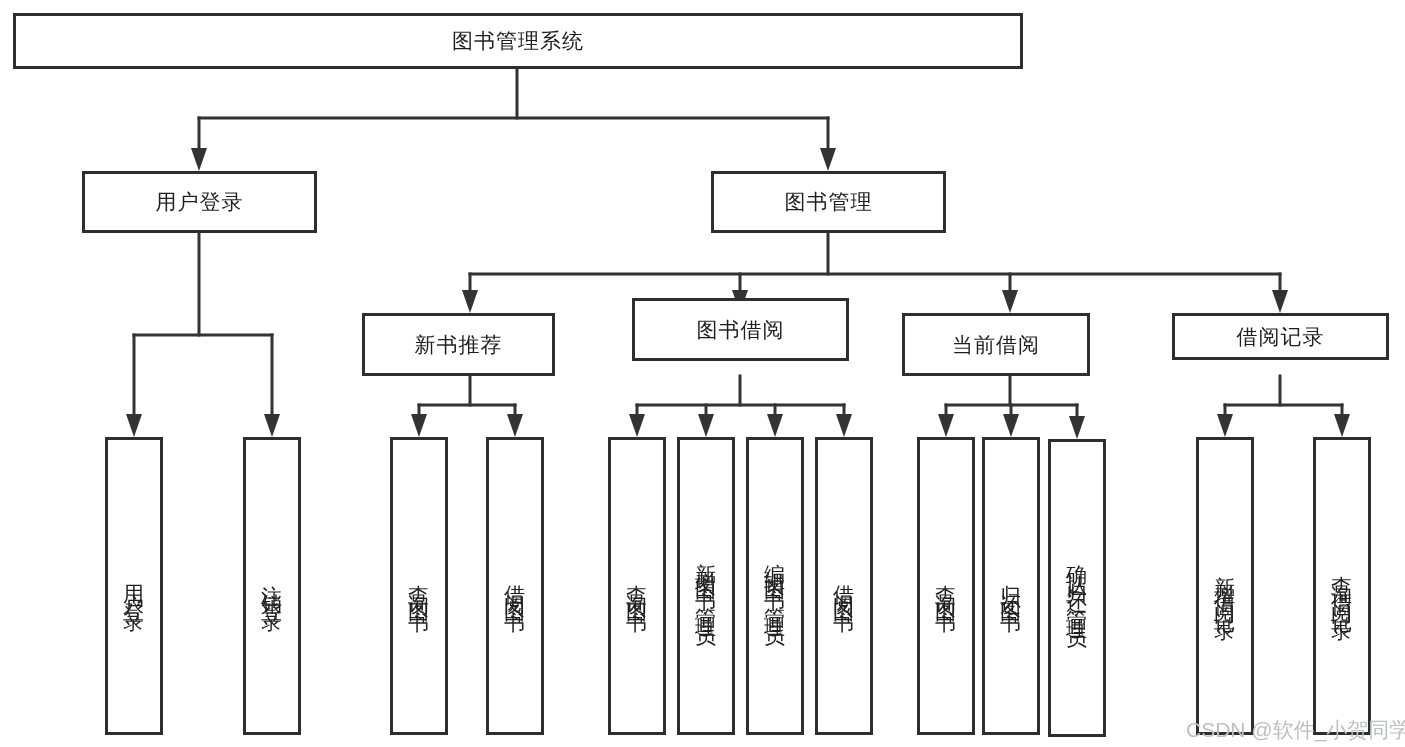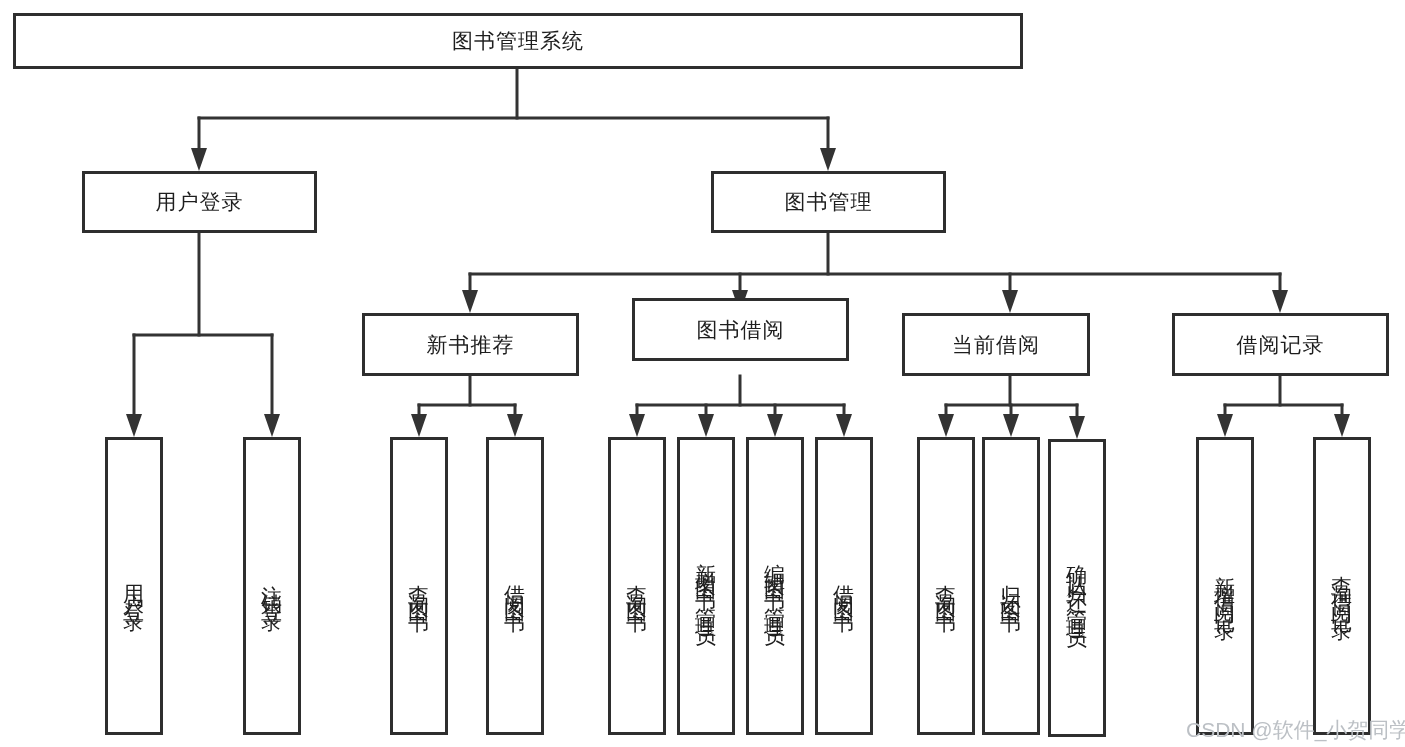--- a/index.html
+++ b/index.html
@@ -135,30 +135,30 @@
     <span>图书管理系统</span>
   </div>
 
   <div class="box hbox" style="left:82px;top:171px;width:235px;height:62px;">
     <span>用户登录</span>
   </div>
   <div class="box hbox" style="left:711px;top:171px;width:235px;height:62px;">
     <span>图书管理</span>
   </div>
 
-  <div class="box hbox" style="left:362px;top:313px;width:217px;height:63px;">
+  <div class="box hbox" style="left:362px;top:313px;width:193px;height:63px;">
     <span>新书推荐</span>
   </div>
   <div class="box hbox" style="left:632px;top:298px;width:217px;height:63px;">
     <span>图书借阅</span>
   </div>
   <div class="box hbox" style="left:902px;top:313px;width:188px;height:63px;">
     <span>当前借阅</span>
   </div>
-  <div class="box hbox" style="left:1172px;top:313px;width:217px;height:63px;">
+  <div class="box hbox" style="left:1172px;top:313px;width:217px;height:47px;">
     <span>借阅记录</span>
   </div>
 
   <div class="box vbox" style="left:105px;">
     <span class="vtext">用户登录</span>
   </div>
   <div class="box vbox" style="left:243px;">
     <span class="vtext">注销登录</span>
   </div>
 

